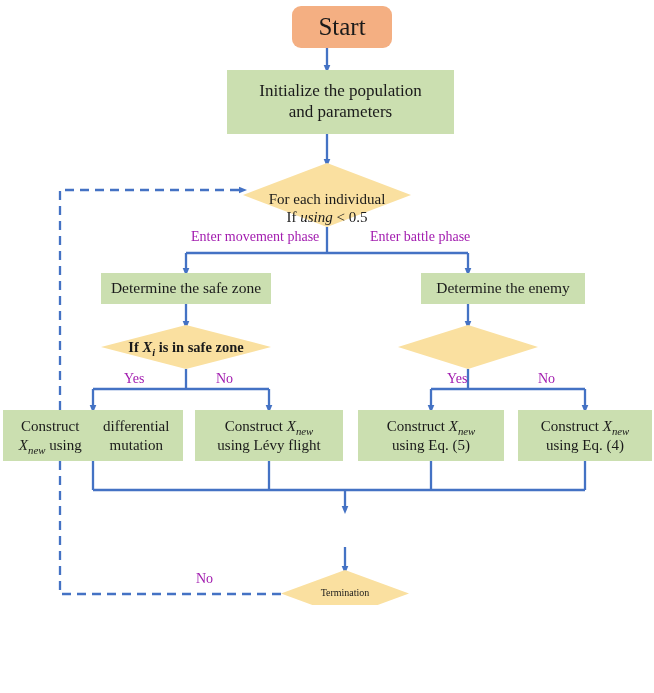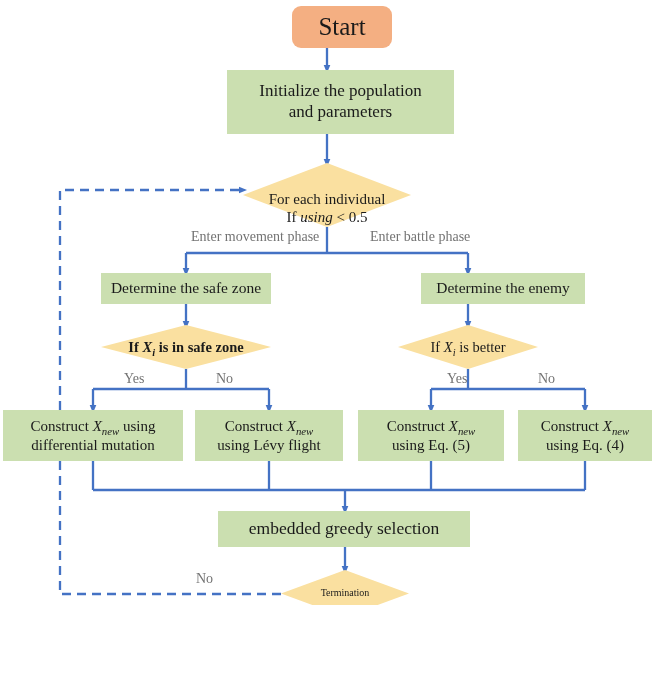--- a/index.html
+++ b/index.html
@@ -62,21 +62,21 @@
     position:relative;
     z-index:2;
     font-size:15px;
     line-height:1.25;
     text-align:center;
     width:100%;
   }
   .edge-label{
     position:absolute;
     font-size:14px;
-    color:#737373;
+    color:#a21caf;
     white-space:nowrap;
   }
   i.v{font-style:italic;}
   sub{font-size:0.72em;font-style:italic;line-height:0;}
 </style>
 </head>
 <body>
 
 <div id="canvas">
 
@@ -166,51 +166,47 @@
     <div class="decision-shape">
         <div></div>
       </div>
     <div class="decision-label" style="font-size:14.5px;font-weight:bold;"><span>If </span><i class="v">X</i><sub>i</sub><span> is in safe zone</span></div>
   </div>
 
   <div class="decision-wrap" style="left:398px;top:325px;width:140px;height:44px;">
     <div class="decision-shape">
         <div></div>
       </div>
-    <div class="decision-label" style="font-size:14.5px;"><span>If </span><i class="v">X</i><sub>i</sub><span> is better</span></div>
   </div>
 
   <div class="edge-label" style="left:124px;top:371px;">Yes</div>
   <div class="edge-label" style="left:216px;top:371px;">No</div>
   <div class="edge-label" style="left:447px;top:371px;">Yes</div>
   <div class="edge-label" style="left:538px;top:371px;">No</div>
 
-  <div class="node process" style="left:3px;top:410px;width:180px;height:51px;flex-direction:column;font-size:15px;">
+  <div class="node process" style="left:3px;top:410px;width:180px;height:51px;flex-direction:row;font-size:15px;justify-content:space-between;">
     <span><span>Construct </span><i class="v">X</i><sub>new</sub><span> using</span></span>
     <span>differential mutation</span>
   </div>
 
   <div class="node process" style="left:195px;top:410px;width:148px;height:51px;flex-direction:column;font-size:15px;">
     <span><span>Construct </span><i class="v">X</i><sub>new</sub></span>
     <span>using Lévy flight</span>
   </div>
 
   <div class="node process" style="left:358px;top:410px;width:146px;height:51px;flex-direction:column;font-size:15px;">
     <span><span>Construct </span><i class="v">X</i><sub>new</sub></span>
     <span>using Eq. (5)</span>
   </div>
 
   <div class="node process" style="left:518px;top:410px;width:134px;height:51px;flex-direction:column;font-size:15px;">
     <span><span>Construct </span><i class="v">X</i><sub>new</sub></span>
     <span>using Eq. (4)</span>
   </div>
 
-  <div class="node process big" style="left:218px;top:511px;width:252px;height:36px;font-size:17.5px;">
-    <span>embedded greedy selection</span>
-  </div>
 
   <div class="decision-wrap" style="left:281px;top:570px;width:128px;height:47px;">
     <div class="decision-shape">
         <div></div>
       </div>
     <div class="decision-label" style="font-size:10px;">Termination</div>
   </div>
 
   <div class="edge-label" style="left:196px;top:571px;">No</div>
   <div class="edge-label" style="left:352px;top:624px;">Yes</div>

